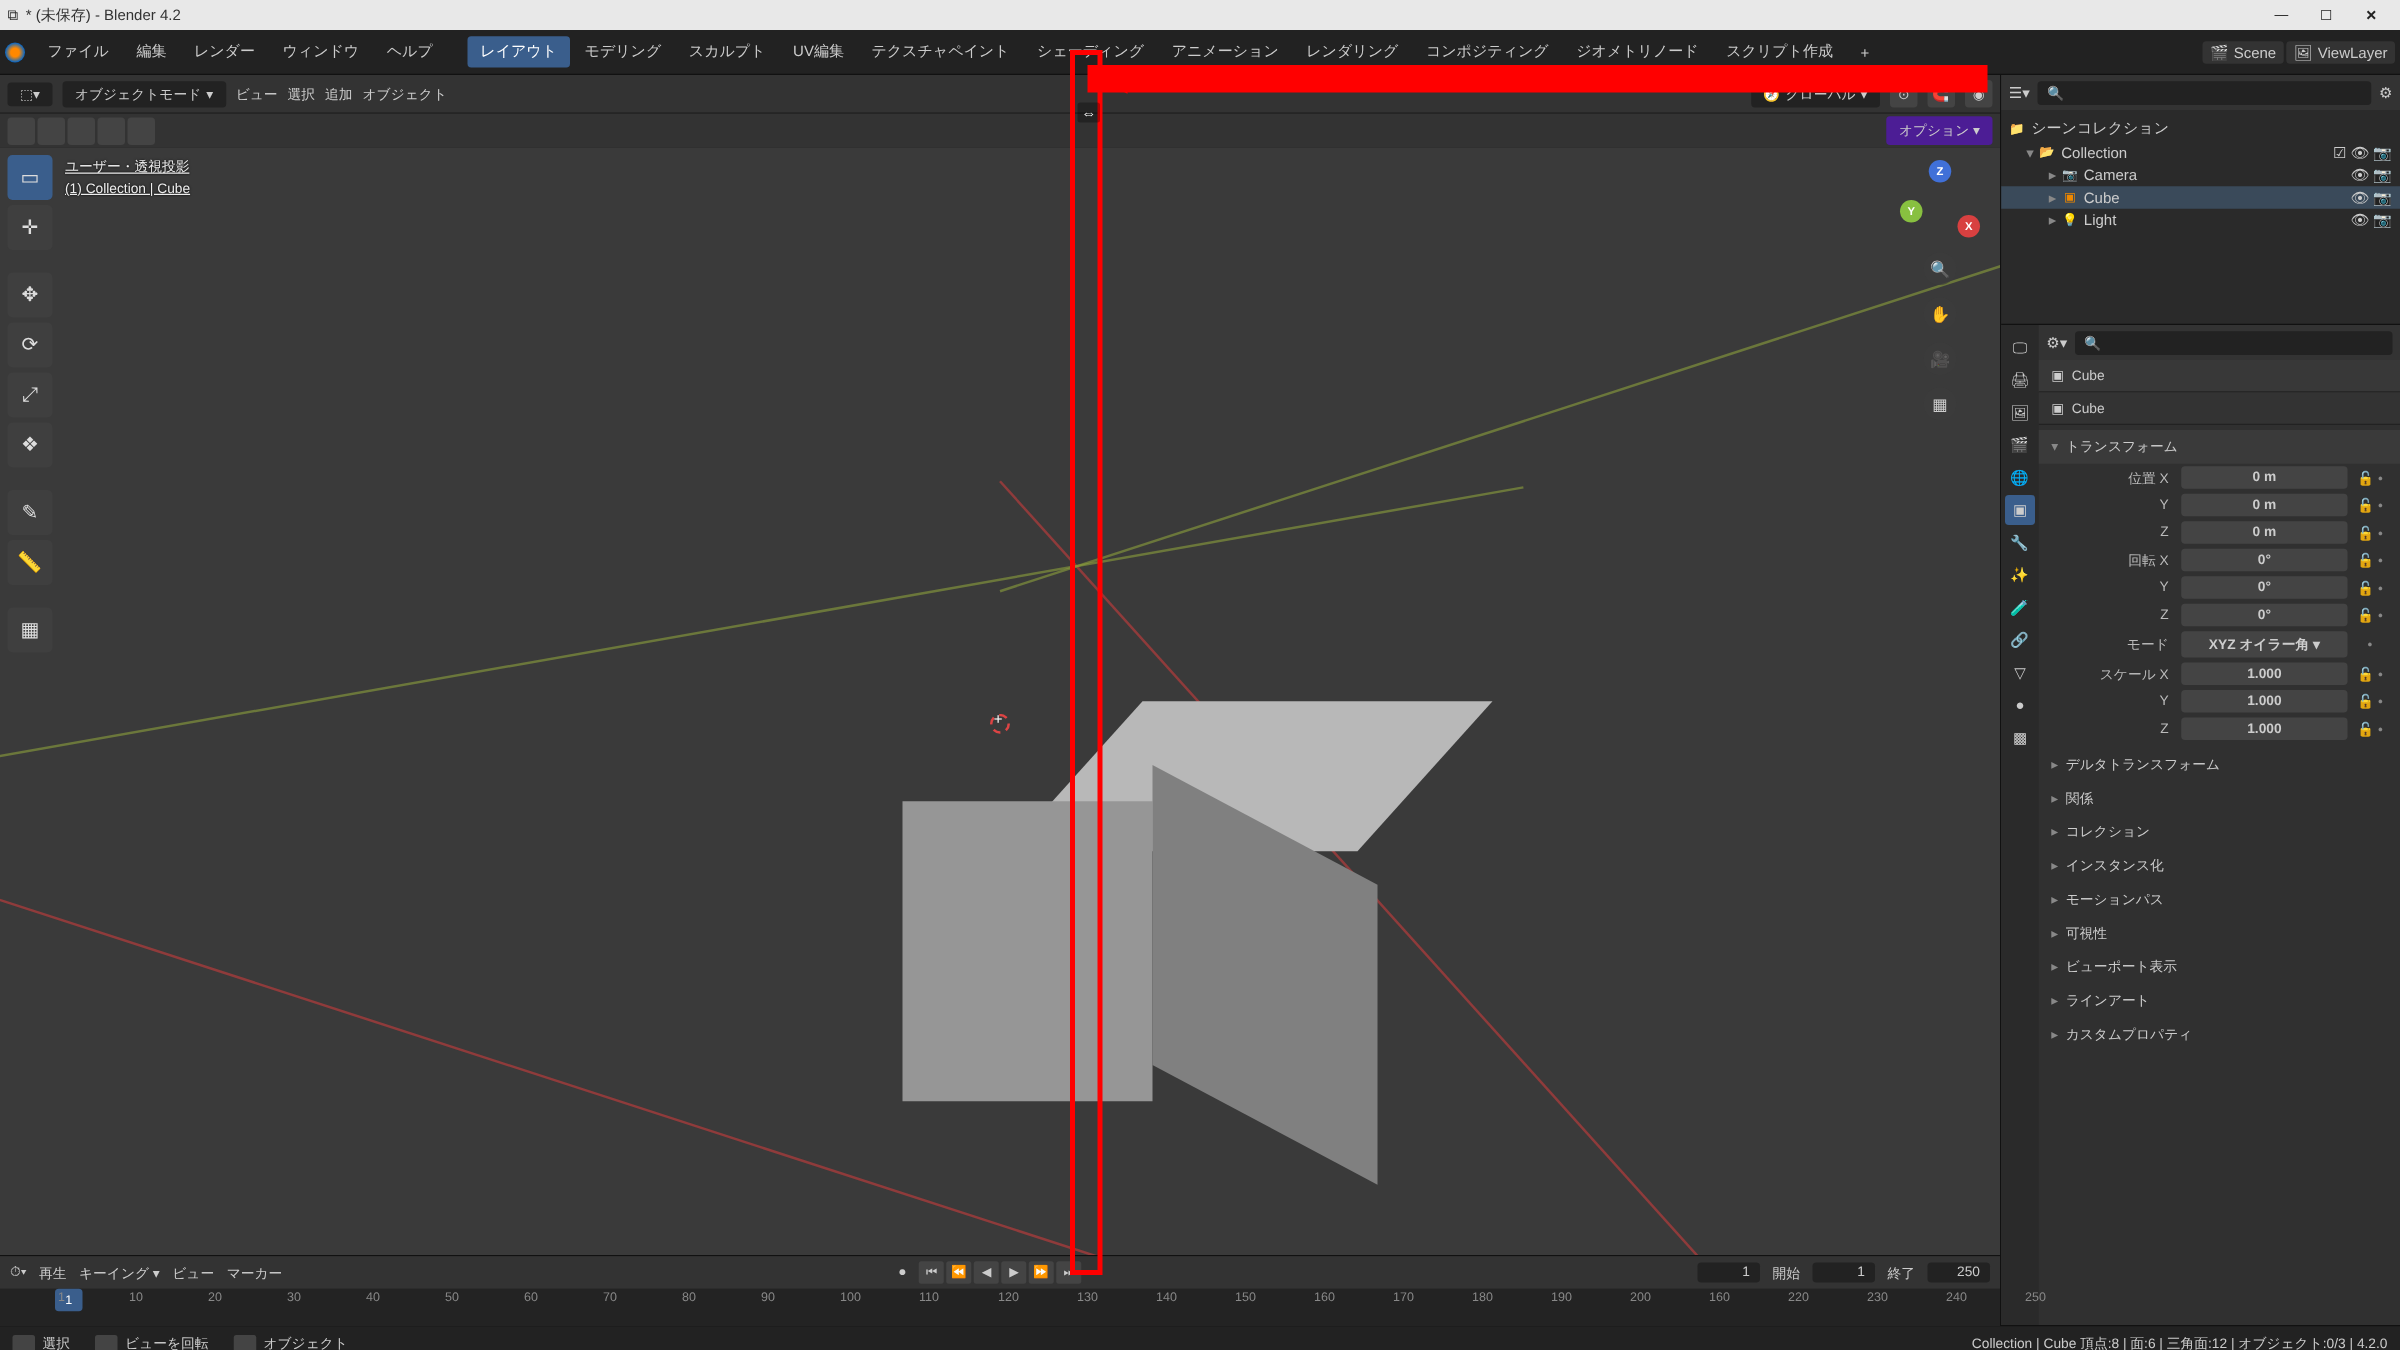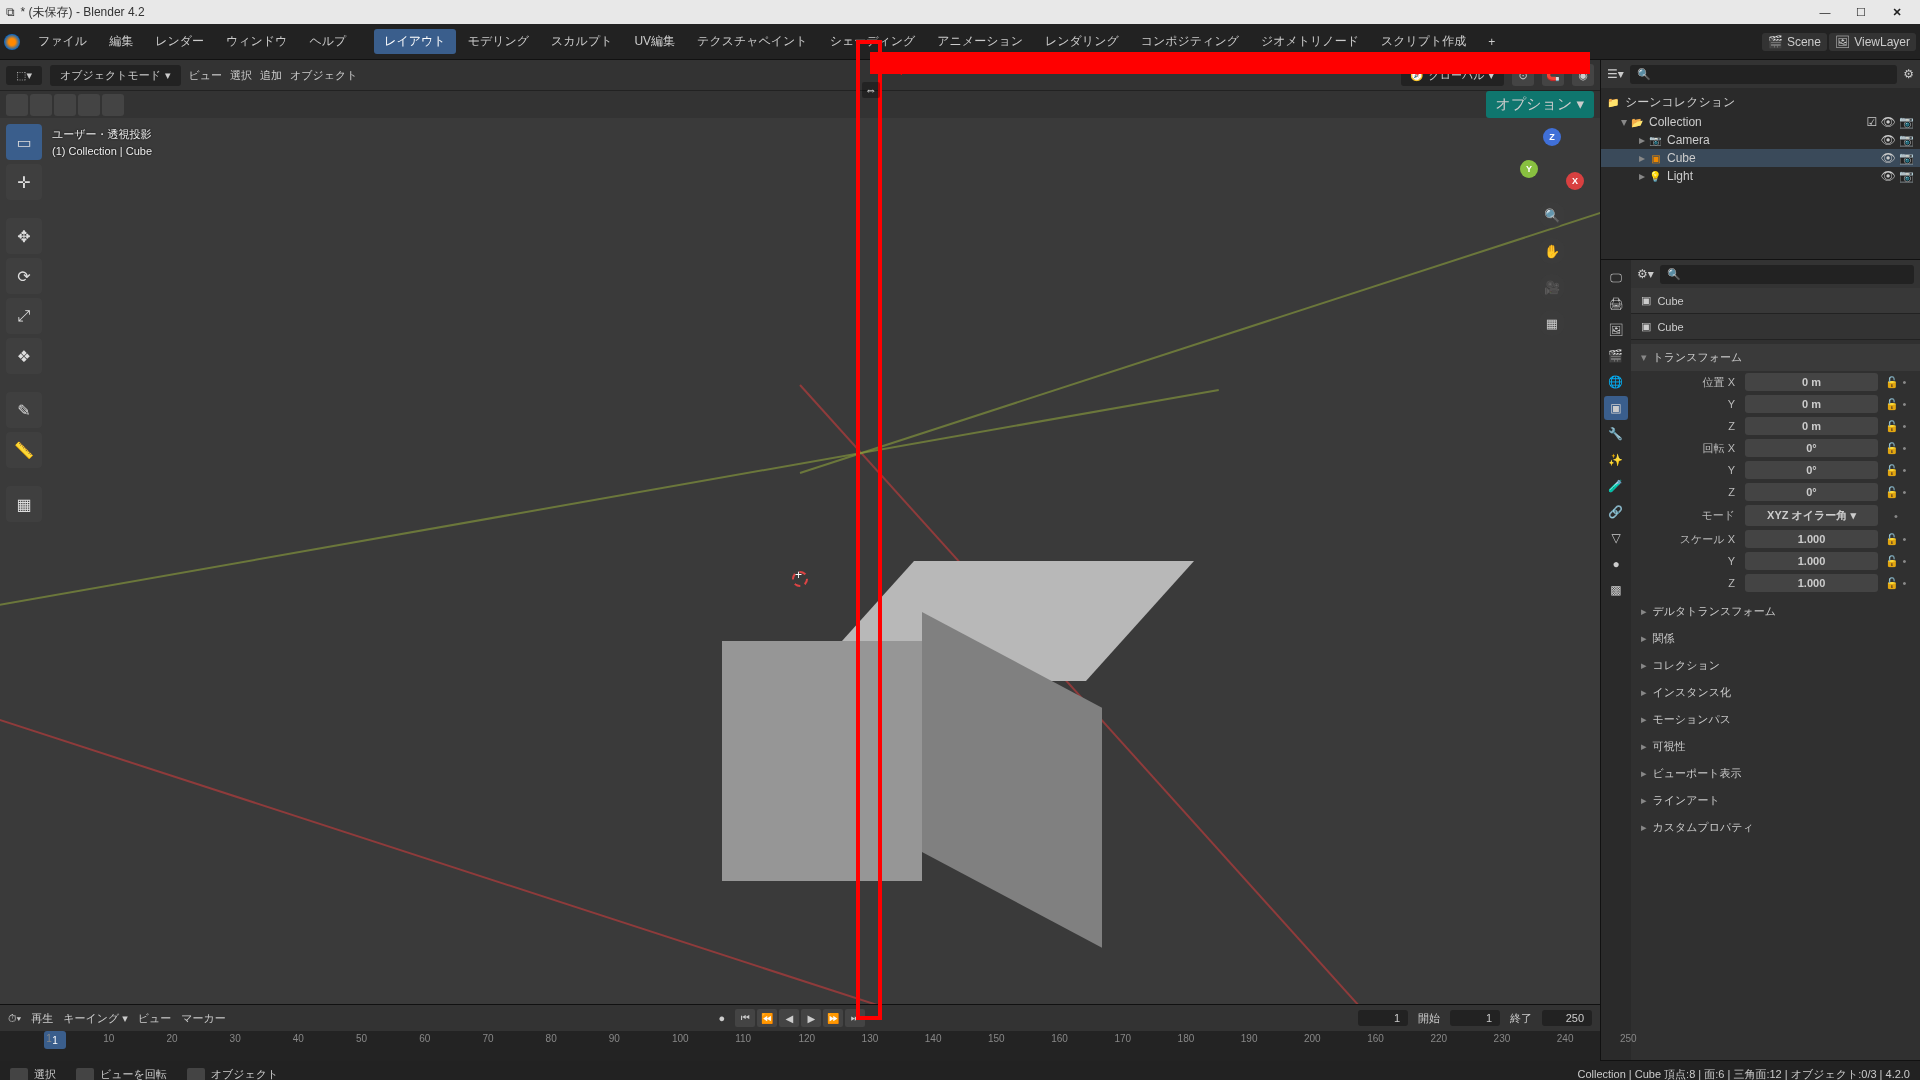--- a/index.html
+++ b/index.html
@@ -28,25 +28,25 @@
 
 .vphdr { height:30px; background:#333; display:flex; align-items:center; padding:0 6px; gap:8px; font-size:11px; }
 .vphdr .dd { background:#222; padding:3px 10px; border-radius:3px; display:flex; align-items:center; gap:4px; }
 .vphdr .sp { flex:1; }
 .vphdr .iconbtn { width:22px; height:22px; background:#444; border-radius:3px; display:flex; align-items:center; justify-content:center; }
 
 
 .selrow { height:28px; background:#333; display:flex; align-items:center; padding:0 6px; gap:2px; border-top:1px solid #222; }
 .selrow .sb { width:22px; height:22px; background:#444; border-radius:3px; }
 .selrow .sp { flex:1; }
-.selrow .opt { background:#0f766e; padding:4px 10px; border-radius:3px; font-size:15px; }
+.selrow .opt { background:#4c1d95; padding:4px 10px; border-radius:3px; font-size:11px; }
 
 
 .view3d { flex:1; position:relative; background:#3a3a3a; overflow:hidden; }
-.view3d .info { position:absolute; top:8px; left:52px; font-size:11px; color:#eee; line-height:1.5; text-shadow:0 0 2px #000; }
+.view3d .info { position:absolute; top:8px; left:52px; font-size:11px; color:#eee; line-height:1.5; text-shadow:0 0 2px #000;text-decoration:underline; }
 
 
 .toolbar { position:absolute; top:6px; left:6px; display:flex; flex-direction:column; gap:4px; z-index:5;}
 .toolbar .tb { width:36px; height:36px; background:#3f3f3f; border-radius:4px; display:flex; align-items:center; justify-content:center; font-size:16px; color:#ddd; }
 .toolbar .tb.active { background:#3a5e8c; }
 .toolbar .gap { height:10px; }
 
 
 .navg { position:absolute; top:10px; right:16px; display:flex; flex-direction:column; gap:10px; align-items:center; z-index:5;}
 .gizmo { width:64px; height:64px; position:relative; }

